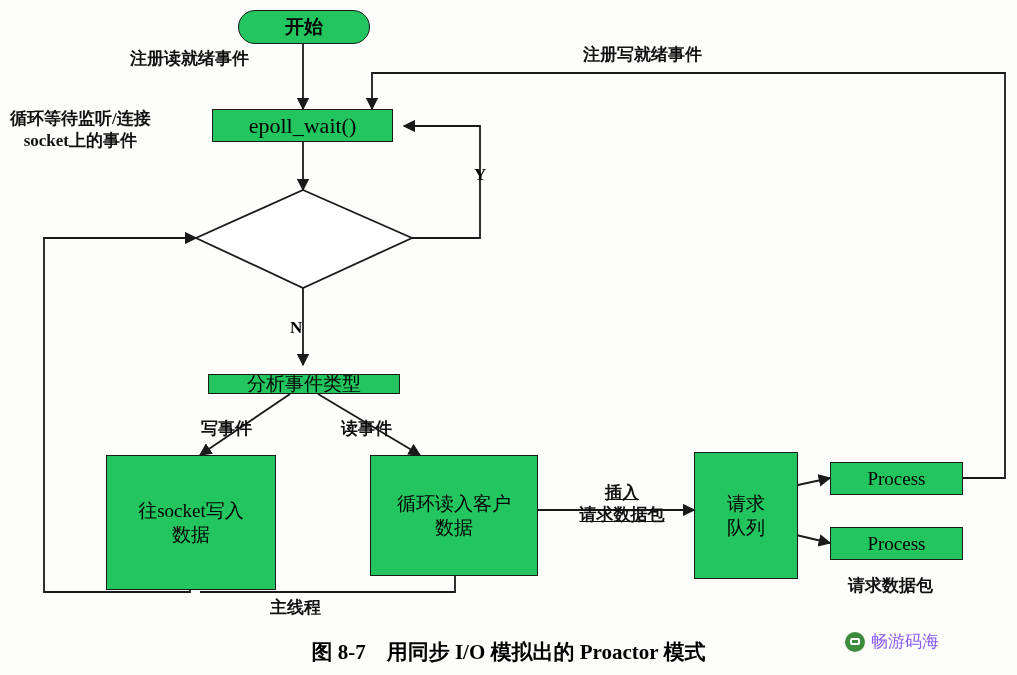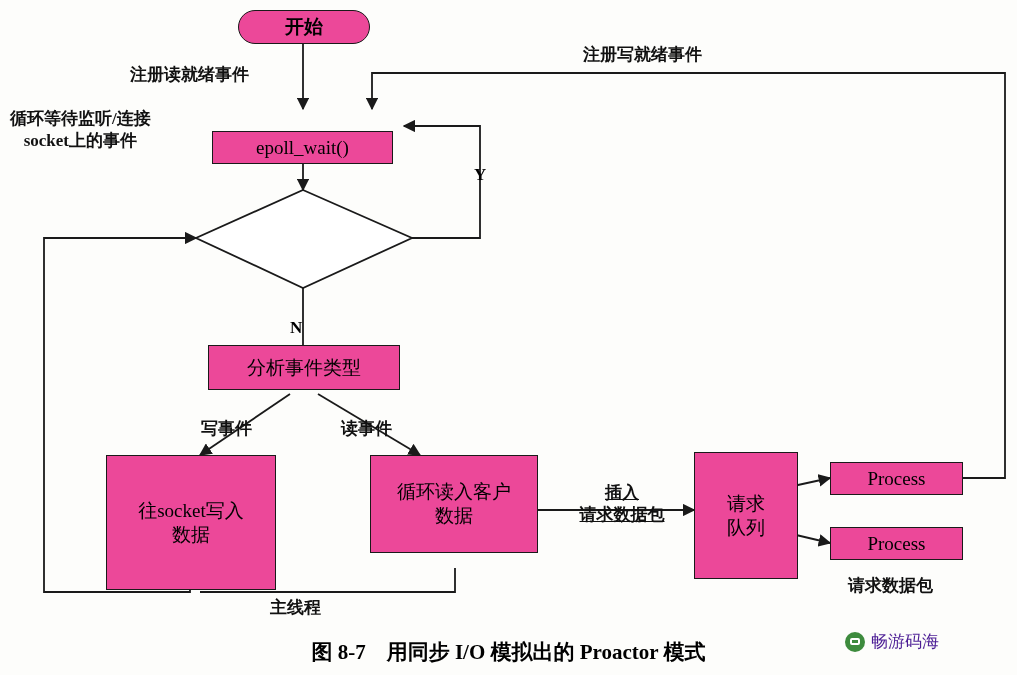--- a/index.html
+++ b/index.html
@@ -24,38 +24,37 @@
     width: 1017px;
     height: 675px;
   }
   .node {
     position: absolute;
     box-sizing: border-box;
     display: flex;
     align-items: center;
     justify-content: center;
     text-align: center;
-    background: #ec4899;
+    background: #22c55e;
     border: 1.6px solid #1a1a1a;
     font-family: "Liberation Serif", "DejaVu Serif", serif;
     line-height: 1.25;
     z-index: 3;
   }
   .terminator {
     border-radius: 26px;
     font-size: 19px;
     font-weight: 600;
   }
   .process-box {
     font-size: 19px;
   }
   .mono {
     font-family: "Liberation Serif", "DejaVu Serif", serif;
-    font-size: 19px;
-    margin-top: 22px;
+    font-size: 22px;
   }
   .label {
     position: absolute;
     font-size: 17px;
     font-weight: 700;
     color: #111;
     line-height: 1.3;
     z-index: 4;
     white-space: pre-line;
     background: transparent;
@@ -84,21 +83,21 @@
     font-size: 21px;
     font-weight: 700;
     z-index: 5;
   }
   .watermark {
     position: absolute;
     display: flex;
     align-items: center;
     gap: 6px;
     font-size: 17px;
-    color: #4c1d95;
+    color: #8b5cf6;
     font-family: "Liberation Sans", sans-serif;
     z-index: 6;
   }
   .wm-badge {
     width: 20px;
     height: 20px;
     border-radius: 50%;
     background: #3d8b3d;
     display: inline-block;
     position: relative;
@@ -152,36 +151,36 @@
     </g>
 
     <polygon points="303,190 412,238 303,288 196,238" fill="#ffffff" stroke="#1a1a1a" stroke-width="1.8"></polygon>
   </svg>
 
   <div class="node terminator" style="left:238px; top:10px; width:132px; height:34px;">开始</div>
 
   <div class="node process-box mono" style="left:212px; top:109px; width:181px; height:33px;">epoll_wait()</div>
 
 
-  <div class="node process-box" style="left:208px; top:345px; width:192px; height:45px;">分析事件类型</div>
+  <div class="node process-box" style="left:208px; top:374px; width:192px; height:20px;">分析事件类型</div>
 
   <div class="node process-box" style="left:106px; top:455px; width:170px; height:135px; white-space:pre-line;">往socket写入
 数据</div>
 
-  <div class="node process-box" style="left:370px; top:455px; width:168px; height:98px; white-space:pre-line;">循环读入客户
+  <div class="node process-box" style="left:370px; top:455px; width:168px; height:121px; white-space:pre-line;">循环读入客户
 数据</div>
 
   <div class="node process-box" style="left:694px; top:452px; width:104px; height:127px; white-space:pre-line;">请求
 队列</div>
 
   <div class="node process-box" style="left:830px; top:462px; width:133px; height:33px;">Process</div>
 
   <div class="node process-box" style="left:830px; top:527px; width:133px; height:33px;">Process</div>
 
-  <div class="label" style="left:130px; top:64px;">注册读就绪事件</div>
+  <div class="label" style="left:130px; top:48px;">注册读就绪事件</div>
 
   <div class="label" style="left:583px; top:44px;">注册写就绪事件</div>
 
   <div class="label" style="left:10px; top:108px; text-align:center;">循环等待监听/连接
 socket上的事件</div>
 
   <div class="branch-label" style="left:474px; top:165px;">Y</div>
 
   <div class="branch-label" style="left:290px; top:318px;">N</div>
 

